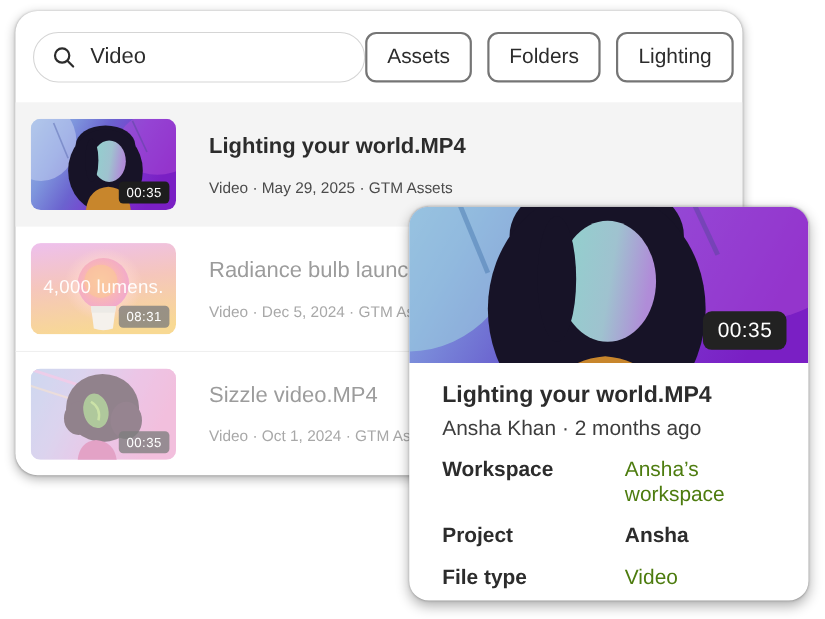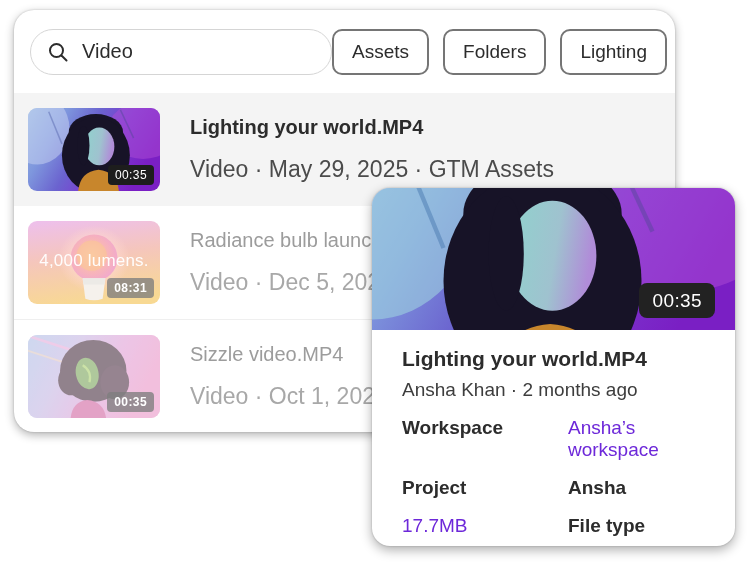--- a/index.html
+++ b/index.html
@@ -33,48 +33,48 @@
   .row{display:flex;align-items:center;height:113px;padding-left:14px;box-sizing:border-box;}
   .row.selected{background:#f4f4f4;}
   .row.dimmed + .row.dimmed{border-top:1px solid #efefef;}
   .thumb{position:relative;width:132px;height:83px;border-radius:9px;overflow:hidden;flex:none;}
   .thumb svg{width:100%;height:100%;display:block;}
   .badge{
     position:absolute;right:6px;bottom:6px;color:#fff;font-size:12px;line-height:1;
     padding:4px 7px;border-radius:4px;letter-spacing:.4px;
   }
   .badge.dark{background:#1d1d1d;}
-  .badge.lite{background:rgba(126,126,126,.78);font-weight:bold;}
+  .badge.lite{background:rgba(126,126,126,.78);}
   .lumens-text{
     position:absolute;left:0;right:0;top:50%;transform:translateY(-58%);
     text-align:center;color:rgba(255,255,255,.95);font-size:17px;letter-spacing:.2px;
   }
   .row-text{margin-left:30px;min-width:0;}
   .row-title{font-size:20px;font-weight:700;color:#2c2c2c;white-space:nowrap;}
-  .row-meta{font-size:23px;color:#4b4b4b;margin-top:17px;white-space:nowrap;}
+  .row-meta{font-size:14px;color:#4b4b4b;margin-top:17px;white-space:nowrap;}
   .row.dimmed .row-title{font-weight:400;color:#9c9c9c;}
   .row.dimmed .row-meta{color:#a8a8a8;}
   
   .detail-card{
     position:absolute;left:372px;top:188px;width:363px;height:358px;z-index:2;
     background:#fff;border-radius:18px;overflow:hidden;
     box-shadow:0 4px 12px rgba(0,0,0,.32),0 0 2px rgba(0,0,0,.25);
   }
   .card-image{position:relative;height:142px;overflow:hidden;}
   .card-image svg{width:100%;height:100%;display:block;}
   .card-badge{
     position:absolute;right:20px;bottom:12px;background:#222;color:#fff;
     font-size:19px;line-height:1;padding:8px 13px;border-radius:8px;letter-spacing:.4px;
   }
   .card-body{padding:17px 24px 0 30px;}
   .card-title{font-size:21px;font-weight:700;color:#2c2c2c;}
   .card-byline{font-size:19px;color:#3d3d3d;margin-top:8px;}
   .fields{margin-top:16px;display:grid;grid-template-columns:166px 1fr;row-gap:16px;}
   .field-label{font-weight:700;font-size:19px;color:#2c2c2c;}
-  .field-value{font-size:19px;color:#6d28d9;}
+  .field-value{font-size:19px;color:#4d7c0f;}
 </style>
 </head>
 <body>
 
 <svg width="0" height="0" style="position:absolute" aria-hidden="true">
   <defs>
     <linearGradient id="bgA" x1="0" y1="0" x2="1" y2="0.35">
       <stop offset="0" stop-color="#9cc0e4"></stop>
       <stop offset="0.28" stop-color="#7e96dd"></stop>
       <stop offset="0.5" stop-color="#6b63cf"></stop>
@@ -214,20 +214,19 @@
       <span class="card-badge">00:35</span>
     </div>
     <div class="card-body">
       <div class="card-title">Lighting your world.MP4</div>
       <div class="card-byline">Ansha Khan · 2 months ago</div>
       <div class="fields">
         <div class="field-label">Workspace</div>
         <div class="field-value">Ansha’s workspace</div>
         <div class="field-label">Project</div>
         <div class="field-label">Ansha</div>
-        <div class="field-value">17.7MB</div>
         <div class="field-label">File type</div>
         <div class="field-value">Video</div>
       </div>
     </div>
   </div>
 
 </div>
 
 </body></html>

